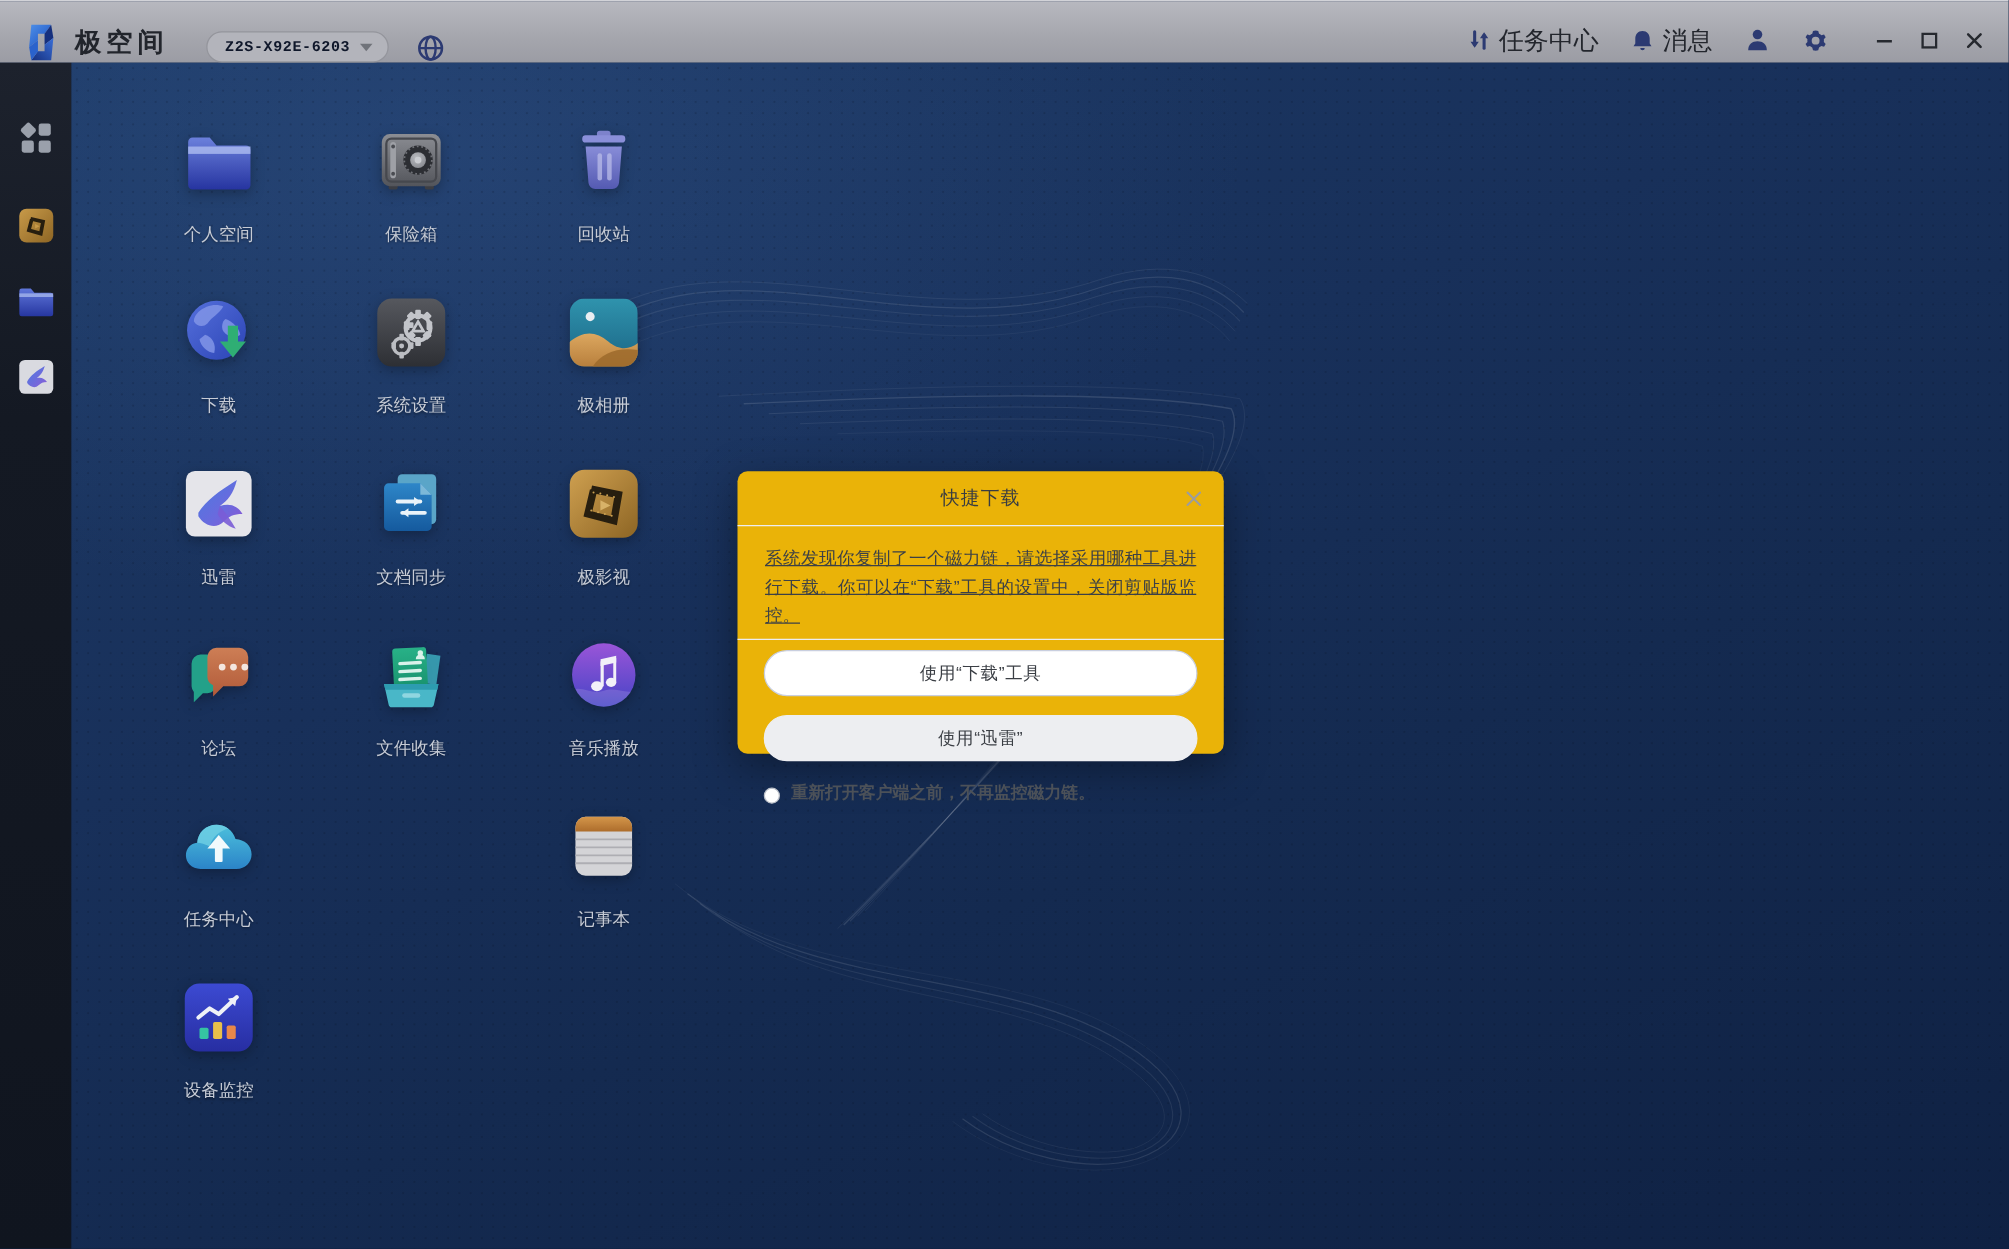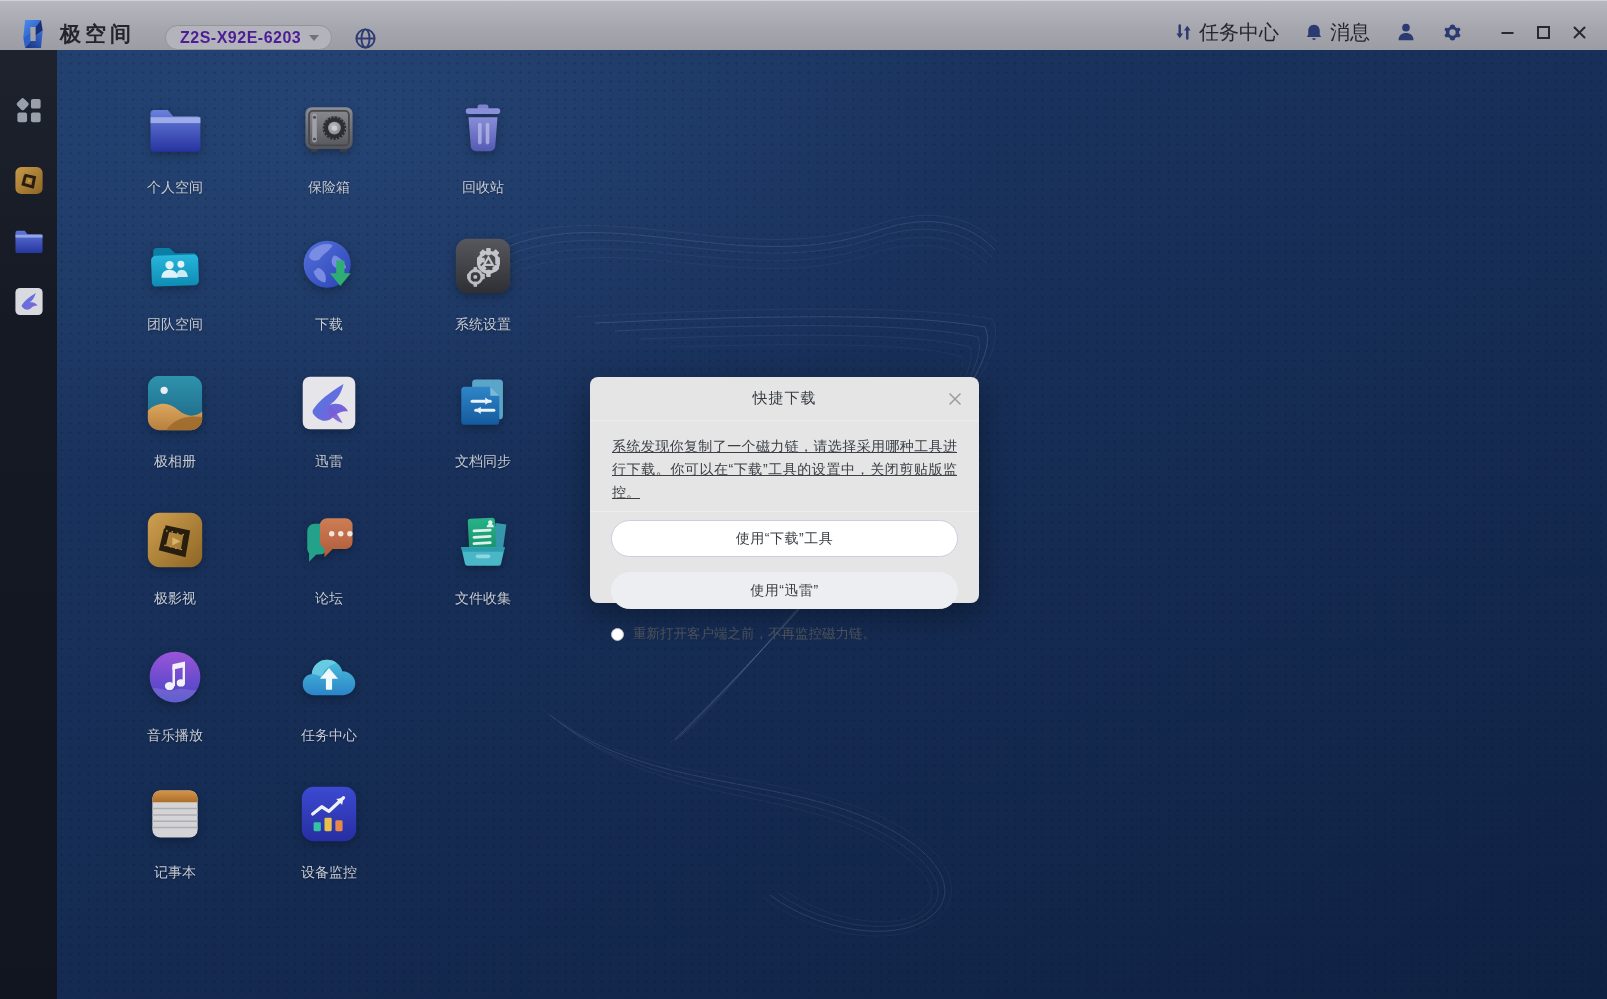--- a/index.html
+++ b/index.html
@@ -13,21 +13,21 @@
     border-top:1px solid #d2d3d8;
     display:flex; align-items:flex-end; z-index:30;
   }
   .logo-wrap{ display:flex; align-items:center; gap:12px; margin-left:18px; }
   .app-title{ font-size:21px; font-weight:bold; color:#22252c; letter-spacing:4px; }
   .device-pill{
     margin-left:30px; height:25px; padding:0 12px 0 14px; border-radius:13px;
     background:#b3b4bb; border:1px solid #94959c; display:flex; align-items:center; gap:8px;
     cursor:pointer;
   }
-  .device-pill .txt{ font-size:16px; font-weight:bold; color:#4c1d95; letter-spacing:.5px; }
+  .device-pill .txt{ font-size:12px; font-weight:bold; color:#0f172a; letter-spacing:.5px;font-family:Liberation Mono, monospace; }
   .caret{ width:0; height:0; border-left:5px solid transparent; border-right:5px solid transparent; border-top:6px solid #70737a; }
   .globe-btn{ margin-left:22px; display:flex; align-items:center; cursor:pointer; }
 
   .topbar-right{ margin-left:auto; display:flex; align-items:center; gap:0; }
   .nav-item{ display:flex; align-items:center; gap:7px; cursor:pointer; margin-right:26px; }
   .nav-item .lbl{ font-size:20px; color:#23262d; }
   .icon-btn{ cursor:pointer; display:flex; align-items:center; margin-right:26px; }
   .win-controls{ display:flex; align-items:center; gap:0; margin-right:10px; }
   .win-btn{ width:36px; height:36px; display:flex; align-items:center; justify-content:center; cursor:pointer; }
 
@@ -63,37 +63,37 @@
   .app-tile .ic{ width:58px; height:58px; margin-top:2px; filter:drop-shadow(0 3px 5px rgba(0,0,0,.28)); }
   .app-tile .lbl{
     margin-top:21px; font-size:14px; color:#c6cbd5; text-shadow:0 1px 2px rgba(0,0,0,.4);
     white-space:nowrap;
   }
   .spacer{ visibility:hidden; }
 
   
   .dialog{
     position:absolute; left:590px; top:377px; width:389px; height:226px;
-    background:#e5e5e5; border-radius:8px; box-shadow:0 10px 34px rgba(0,0,0,.38);
+    background:#eab308; border-radius:8px; box-shadow:0 10px 34px rgba(0,0,0,.38);
     z-index:40; display:flex; flex-direction:column;
   }
   .dlg-head{ height:44px; display:flex; align-items:center; justify-content:center; position:relative;
     border-bottom:1px solid #ededf0; flex:0 0 auto; }
   .dlg-title{ font-size:15px; color:#383c42; font-weight:500; letter-spacing:1px; }
   .dlg-close{ position:absolute; right:13px; top:50%; transform:translateY(-50%); width:22px; height:22px;
     display:flex; align-items:center; justify-content:center; cursor:pointer; }
   .dlg-body{ flex:0 0 91px; padding:14px 22px 0 22px; border-bottom:1px solid #ededf0; }
   .dlg-text{ font-size:14px; color:#3c4046; line-height:23px; text-align:justify;text-decoration:underline; }
   .dlg-foot{ flex:1; padding:8px 21px 0 21px; }
   .btn-row{ display:flex; justify-content:center; gap:15px;flex-direction:column; }
   .btn{ height:37px; border-radius:19px; display:flex; align-items:center; justify-content:center;
     font-size:14px; color:#3a3e44; padding:0 24px; cursor:pointer; letter-spacing:.5px; }
   .btn-outline{ background:#fff; border:1px solid #c9cfdf; }
   .btn-gray{ background:#edeef1; border:1px solid #edeef1; }
-  .radio-row{ margin-top:16px; display:flex; align-items:center; gap:9px; }
+  .radio-row{ margin-top:16px; display:flex; align-items:flex-end; gap:9px;font-weight:bold; }
   .radio{ width:13px; height:13px; border-radius:50%; border:1.5px solid #b9bec7; background:#fff; cursor:pointer; flex:0 0 auto; }
   .radio-lbl{ font-size:13.5px; color:#4c5158; cursor:pointer; }
 </style>
 </head>
 <body>
 
 <div class="topbar">
   <div class="logo-wrap">
     <svg width="30" height="32" viewBox="0 0 34 36">
       <defs>
@@ -316,39 +316,20 @@
           </defs>
         <rect x="26" y="5" width="12" height="6" rx="2.5" fill="#7d82cc"></rect>
         <rect x="13" y="9" width="38" height="6.5" rx="3" fill="#8a8fd9"></rect>
         <path d="M16,19 h32 l-2.5,32 a6,6 0 0 1 -6,5.5 h-15 a6,6 0 0 1 -6,-5.5 Z" fill="url(#g3)"></path>
         <rect x="26.5" y="25" width="4" height="24" rx="2" fill="#b9bce8" opacity=".75"></rect>
         <rect x="35" y="25" width="4" height="24" rx="2" fill="#b9bce8" opacity=".75"></rect>
       </svg>
       <span class="lbl">回收站</span>
     </div>
 
-    <div class="app-tile">
-      <svg class="ic" viewBox="0 0 64 64">
-        <defs>
-            <linearGradient id="g4" x1="0" y1="0" x2="0" y2="1">
-          <stop offset="0" stop-color="#27b6dc"></stop>
-              <stop offset="1" stop-color="#0e8cb4"></stop>
-            </linearGradient>
-          </defs>
-        <path d="M8,16 a4,4 0 0 1 4,-4 h14 l6,6 h20 a4,4 0 0 1 4,4 v6 H8 Z" fill="#0b7ea6"></path>
-        <rect x="6" y="20" width="52" height="34" rx="5" fill="url(#g4)" transform="rotate(-2 32 37)"></rect>
-        <g fill="#def2f8">
-          <circle cx="26" cy="31" r="4.6"></circle>
-          <path d="M17,45 c0,-6 4,-9 9,-9 c5,0 9,3 9,9 Z"></path>
-          <circle cx="38.5" cy="30" r="3.8"></circle>
-          <path d="M33,44 c0.5,-5 3,-8 6,-8 c4,0 7,3 7,8 Z" opacity=".9"></path>
-        </g>
-      </svg>
-      <span class="lbl">团队空间</span>
-    </div>
 
     <div class="app-tile">
       <svg class="ic" viewBox="0 0 64 64">
         <defs>
             <linearGradient id="g5" x1="0" y1="0" x2="1" y2="1">
           <stop offset="0" stop-color="#5570dc"></stop>
               <stop offset="1" stop-color="#2b43b4"></stop>
             </linearGradient>
           </defs>
         <circle cx="30" cy="30" r="26" fill="url(#g5)"></circle>

